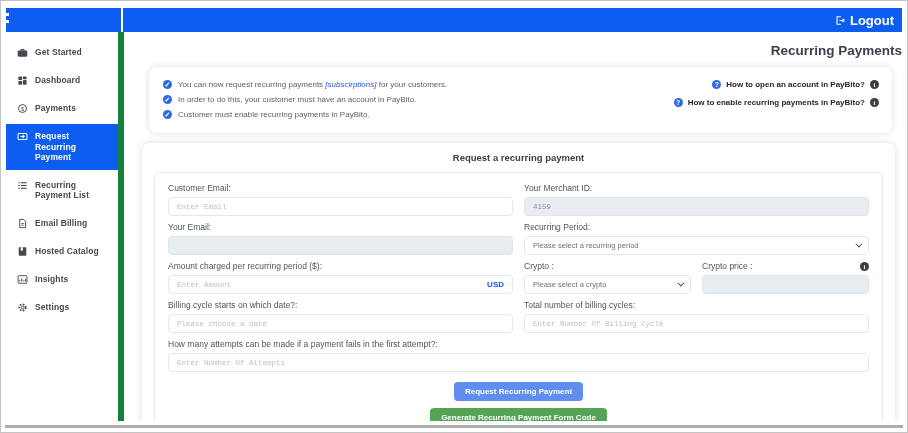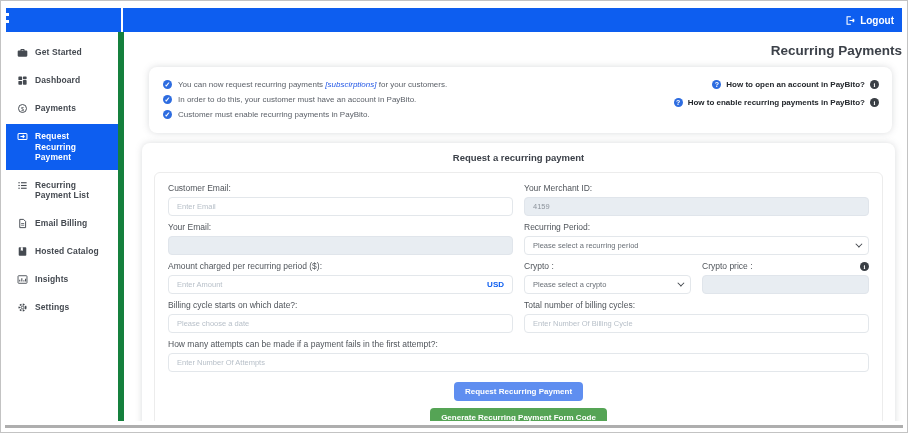--- a/index.html
+++ b/index.html
@@ -6,21 +6,21 @@
   html,body { width:908px; height:433px; background:#fff; font-family:"Liberation Sans", sans-serif; }
   .frame { position:relative; width:908px; height:433px; border:1px solid #c3c3c3; background:#fff; overflow:hidden; }
   .bottom-strip { position:absolute; left:4px; right:4px; bottom:4px; height:3px; background:#aeaeae; }
 
   
   .topbar { position:absolute; left:5px; right:5px; top:7px; height:24px; background:#0d5ef0; }
   .topbar-brand { position:absolute; left:0; top:0; width:117px; height:100%; border-right:2px solid #fff; }
   .logo-frag { position:absolute; left:0; top:5px; width:3px; height:13px;
     background:repeating-linear-gradient(#fff 0 3px, rgba(255,255,255,0) 3px 7px); }
   .logout { position:absolute; right:8px; top:0; height:100%; display:flex; align-items:center; gap:4px;
-    color:#fff; font-size:10px; font-weight:700; cursor:pointer; }
+    color:#fff; font-size:13px; font-weight:700; cursor:pointer; }
   .logout svg { width:11px; height:11px; display:block; }
 
   
   .sidebar { position:absolute; left:5px; top:31px; width:118px; bottom:11px; background:#fff;
     border-right:6px solid #15803d; padding-top:8px; }
   .side-item { display:flex; align-items:flex-start; gap:7px; padding:7px 6px 7px 11px; margin-bottom:3px;
     color:#454a51; cursor:pointer; }
   .side-item .sicon { flex:0 0 11px; margin-top:0; color:#454a51; }
   .side-item .sicon svg { width:11px; height:11px; display:block; }
   .side-item .slabel { font-size:8.5px; font-weight:700; line-height:10.5px; letter-spacing:.1px; }
@@ -49,21 +49,21 @@
     box-shadow:0 0 7px rgba(90,97,105,.22); padding:7px 12px 8px; }
   .form-heading { text-align:center; font-size:9.5px; font-weight:700; color:#3c4149; margin:2px 0 9px; }
   .form-inner { border:1px solid #ececec; border-radius:6px; padding:4px 13px 8px; }
 
   .grid2 { display:grid; grid-template-columns:1fr 1fr; column-gap:11px; }
   .fld-label { display:flex; align-items:center; font-size:8.5px; color:#50555b; margin:6px 0 4px; }
   .fld-label .spacer { flex:1; }
   .inp { position:relative; display:flex; align-items:center; height:19px; border:1px solid #e3e7eb;
     border-radius:4px; background:#fff; padding:0 8px; }
   .inp input { border:none; outline:none; background:transparent; width:100%; font-size:7.5px;
-    color:#3f444a; font-family:Liberation Sans, sans-serif; }
+    color:#3f444a; font-family:Liberation Mono, monospace; }
   .inp input::placeholder { color:#b7bfc8; opacity:1; }
   .inp.disabled { background:#e8edf2; border-color:#e0e5eb; }
   .inp.disabled input { color:#8d949c; }
   .suffix { font-size:8px; font-weight:700; color:#0d5ef0; margin-left:6px;padding-left:28px; }
   .select-box { cursor:pointer; }
   .select-box .sel-text { flex:1; font-size:7.5px; color:#6a7077; }
   .chev { width:5px; height:5px; border-right:1.4px solid #3f444a; border-bottom:1.4px solid #3f444a;
     transform:rotate(45deg) translateY(-2px); margin-left:6px; }
   .subgrid { display:grid; grid-template-columns:1fr 1fr; column-gap:11px; }
   .crypto-info { width:9px; height:9px; border-radius:50%; background:#3a3f45; color:#fff; font-size:6.5px;

